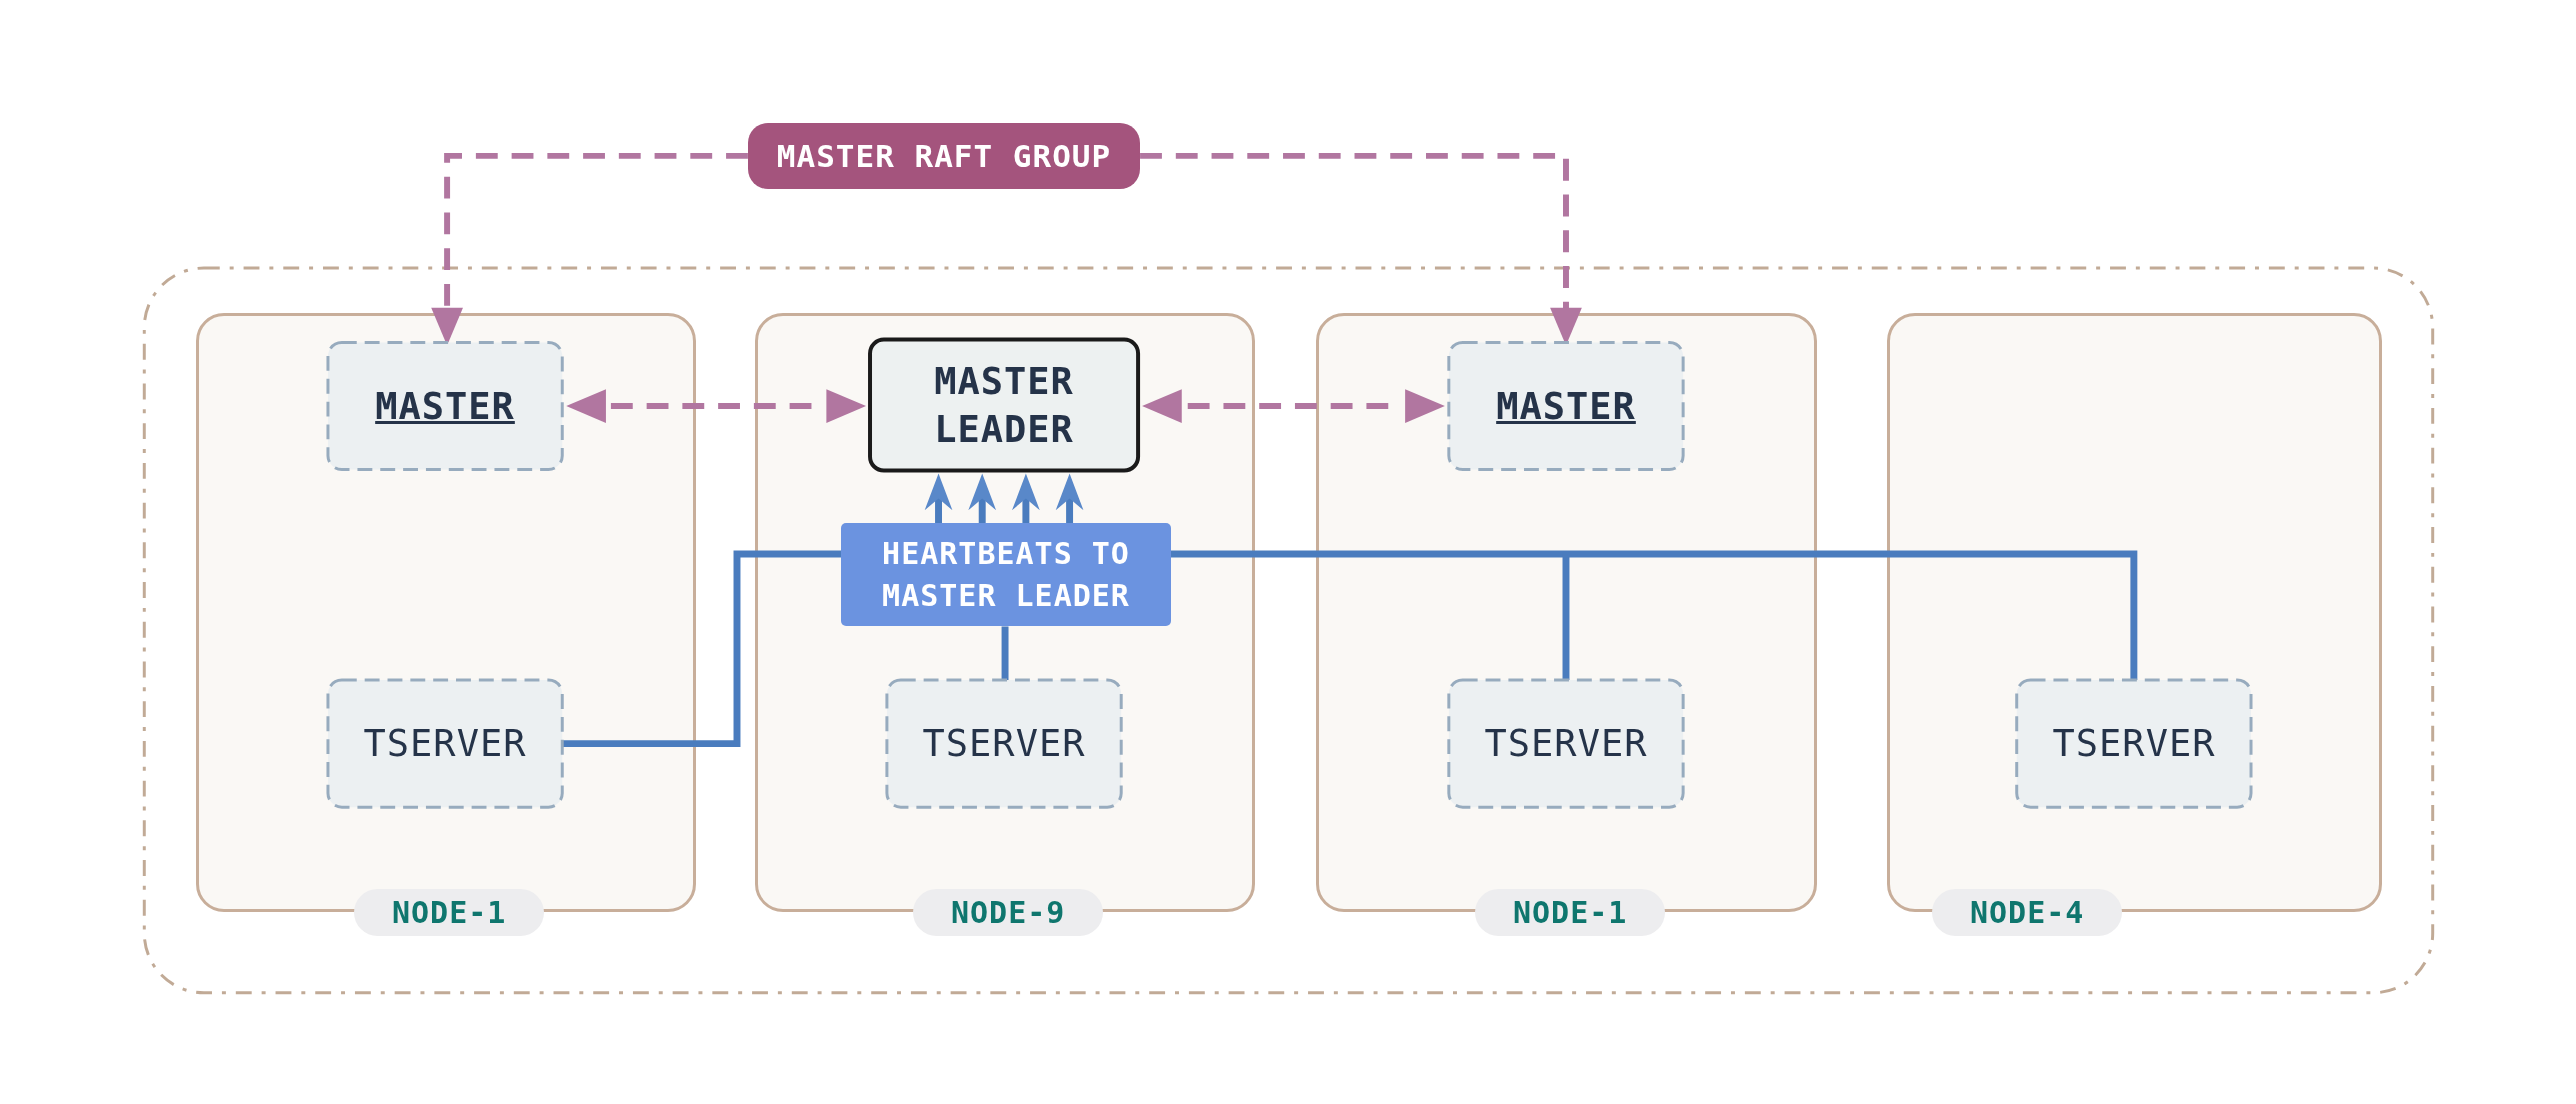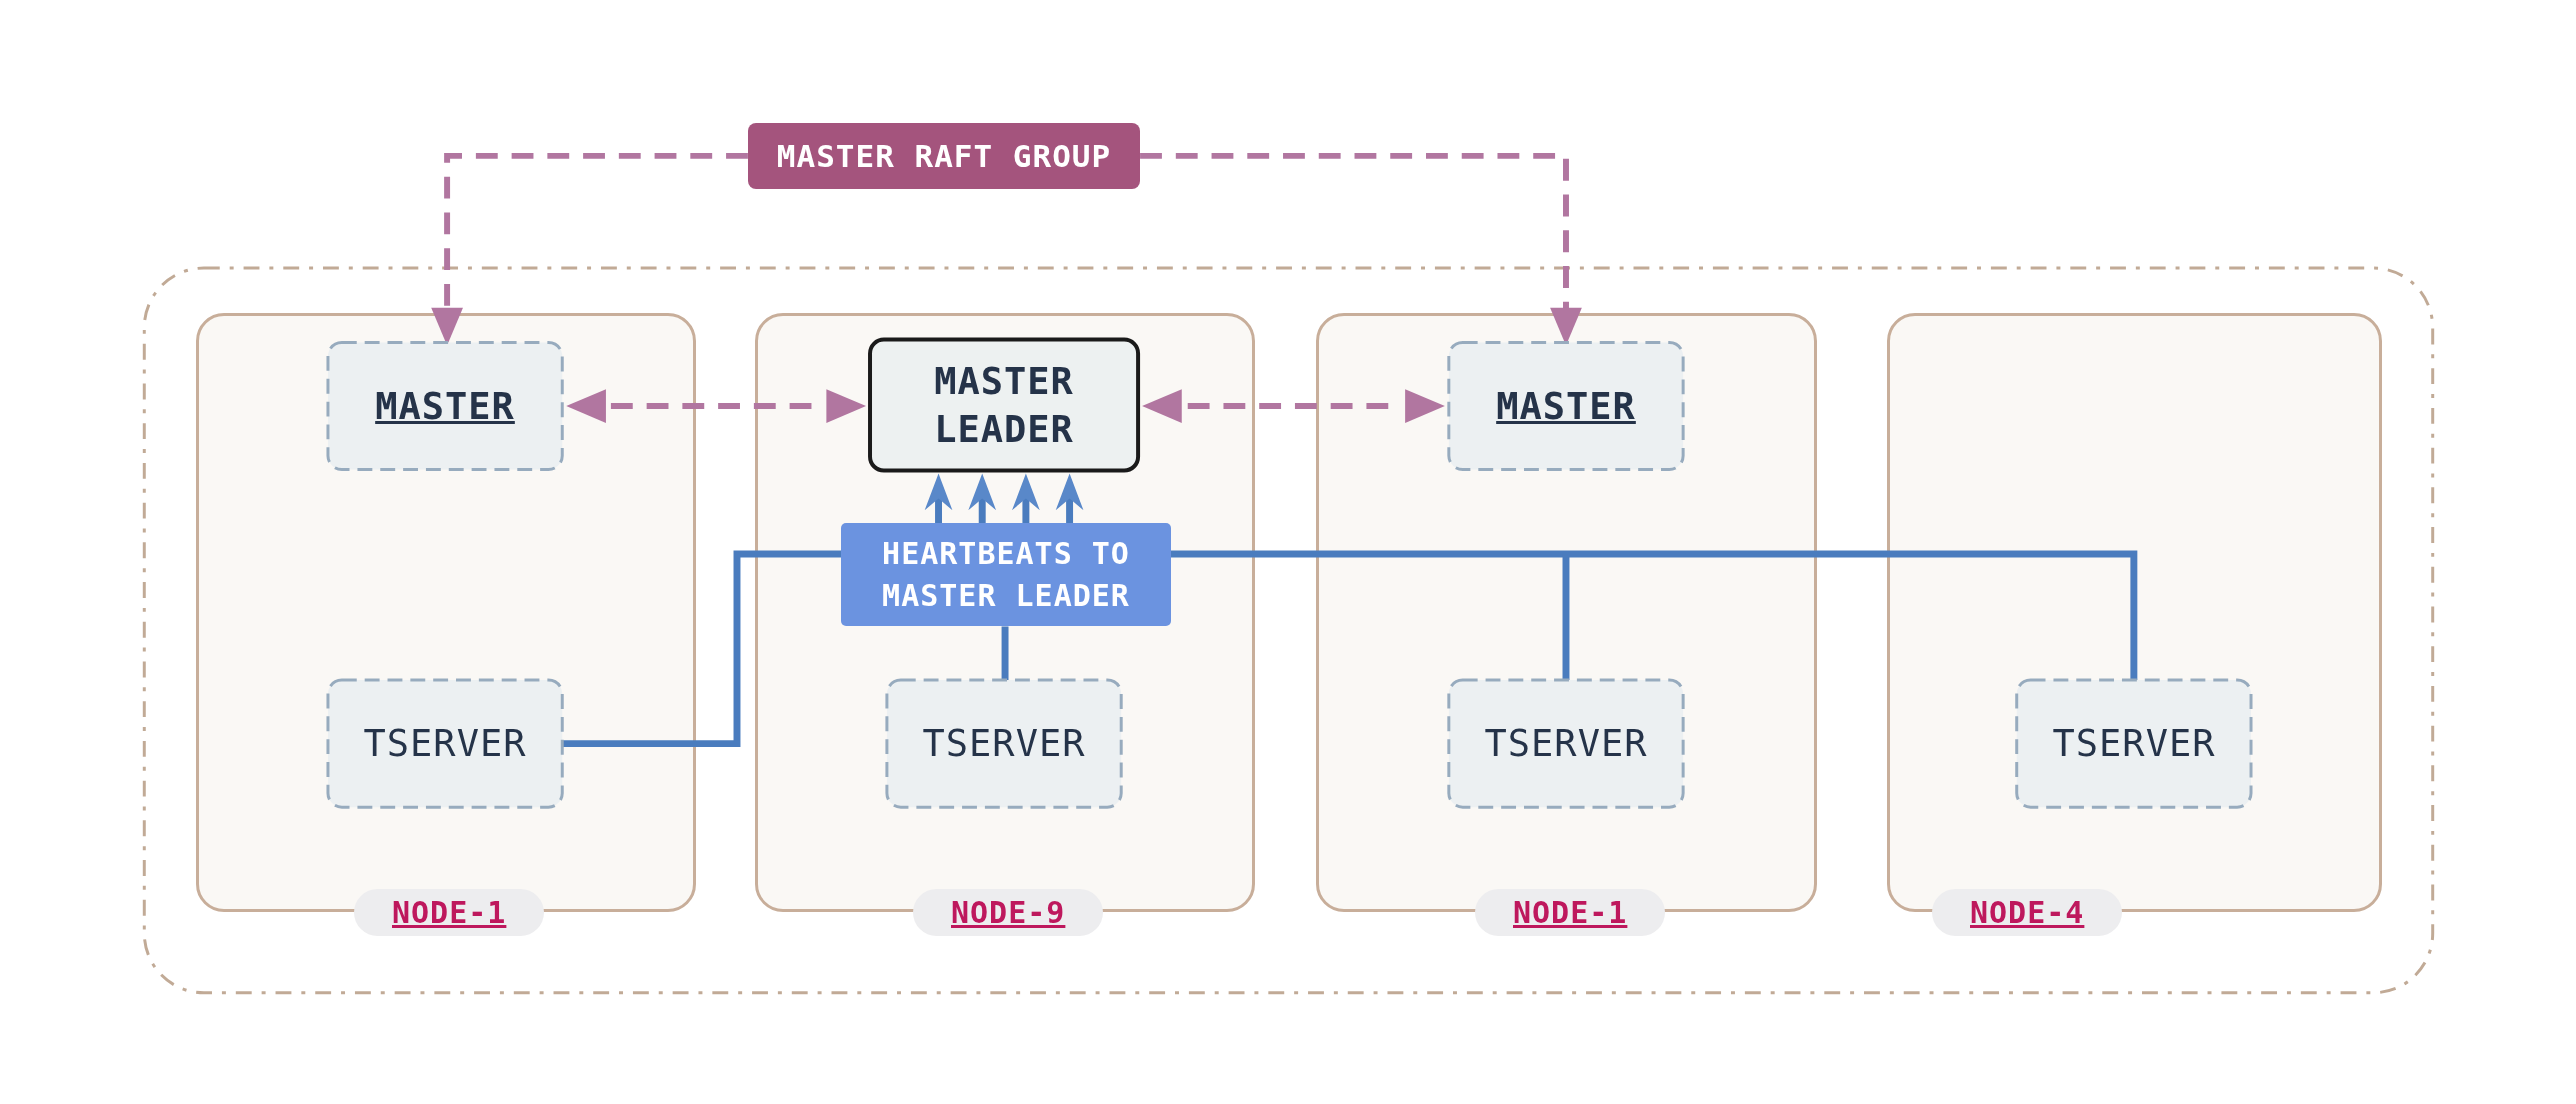--- a/index.html
+++ b/index.html
@@ -17,25 +17,25 @@
   .bold{font-weight:bold;text-decoration:underline;}
   .master-1{left:328px;top:343px;width:234px;height:127px;}
   .leader{left:870px;top:340px;width:268px;height:131px;line-height:48px;font-weight:bold;}
   .master-3{left:1449px;top:343px;width:234px;height:127px;}
   .tserver-1{left:328px;top:680px;width:234px;height:127px;}
   .tserver-2{left:887px;top:680px;width:234px;height:127px;}
   .tserver-3{left:1449px;top:680px;width:234px;height:127px;}
   .tserver-4{left:2017px;top:680px;width:234px;height:127px;}
   .pill{position:absolute;top:889px;height:47px;padding:0 38px;background:#EDEDEF;border-radius:26px;
         display:flex;align-items:center;justify-content:center;z-index:3;
-        color:#be185d;font-size:30px;font-weight:bold;letter-spacing:1px;text-decoration:underline;}
+        color:#0f766e;font-size:30px;font-weight:bold;letter-spacing:1px;}
   #pill-1{left:354px;} #pill-2{left:913px;} #pill-3{left:1475px;} #pill-4{left:1932px;}
   .badge{position:absolute;display:flex;flex-direction:column;align-items:center;justify-content:center;
          z-index:3;color:#ffffff;font-weight:bold;text-align:center;}
-  #raft-badge{left:748px;top:123px;width:392px;height:66px;background:#A4547D;border-radius:8px;
+  #raft-badge{left:748px;top:123px;width:392px;height:66px;background:#A4547D;border-radius:20px;
               font-size:31px;letter-spacing:1px;}
   #hb-badge{left:841px;top:523px;width:330px;height:103px;background:#6B93E0;border-radius:5px;
             font-size:30px;line-height:42px;letter-spacing:1px;}
 </style>
 </head>
 <body>
 
 <div id="canvas">
 
   <div class="node" id="node-1"></div>

